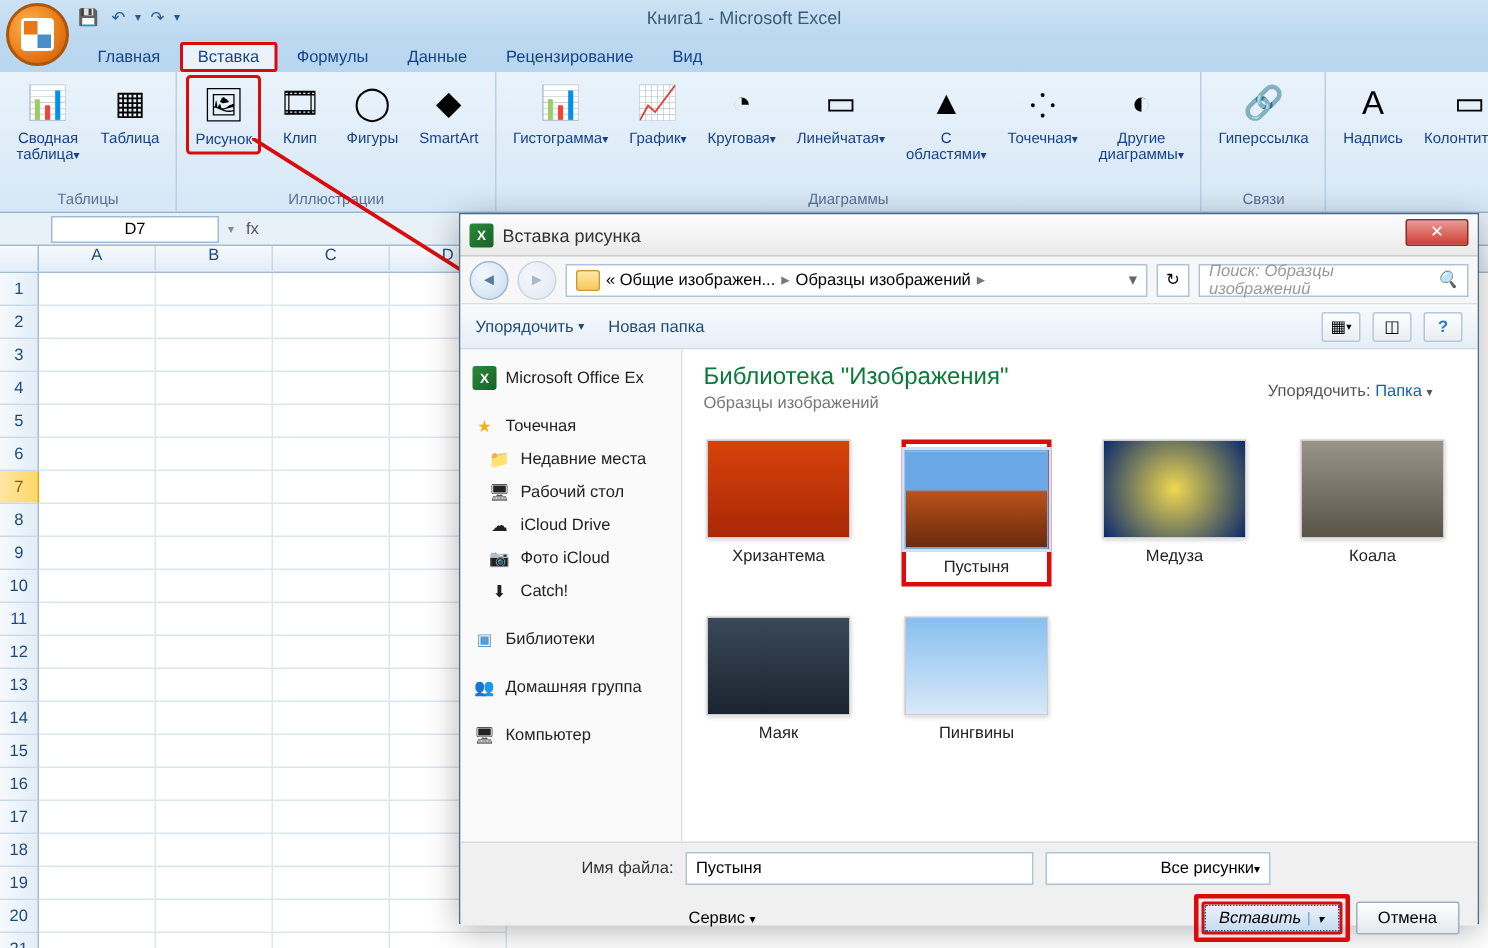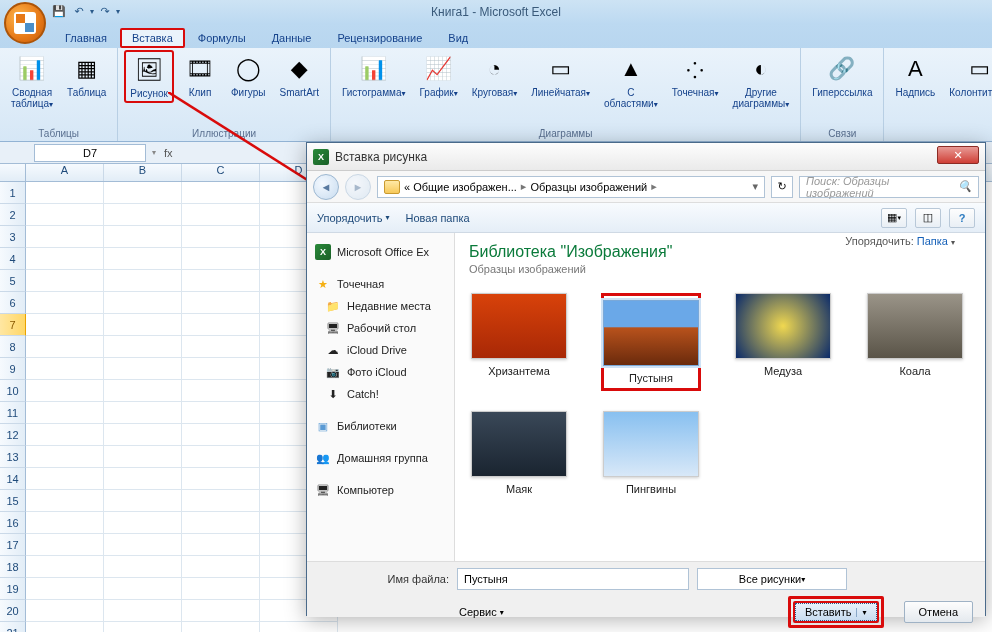--- a/index.html
+++ b/index.html
@@ -73,39 +73,39 @@
 
 .dlg-body { display: flex; height: 328px; }
 .dlg-sidebar { width: 148px; background: #fafafa; border-right: 1px solid #ddd; padding: 8px 4px; overflow: hidden; }
 .sb-item { display: flex; align-items: center; gap: 6px; padding: 3px 4px; color: #222; white-space: nowrap; }
 .sb-item .ico { width: 16px; height: 16px; flex-shrink: 0; display:flex; align-items:center; justify-content:center; }
 .sb-group { margin-top: 10px; }
 
 .dlg-main { flex: 1; background: #fff; padding: 10px 14px; overflow: hidden; }
 .lib-title { color: #0a7a3a; font-size: 16px; }
 .lib-sub { color: #777; font-size: 11px; margin-top: 2px; }
-.lib-sort { position: absolute; right: 30px; top: 92px; font-size: 11px; color: #555; }
+.lib-sort { position: absolute; right: 30px; top: 112px; font-size: 11px; color: #555; }
 .lib-sort a { color: #1560b8; }
 .thumbs { display: flex; flex-wrap: wrap; gap: 20px 32px; margin-top: 18px; }
 .thumb { display: flex; flex-direction: column; align-items: center; width: 100px; }
 .thumb .img { width: 96px; height: 66px; background: #888; border: 1px solid #ccc; box-shadow: 0 1px 3px rgba(0,0,0,.2); }
 .thumb .cap { margin-top: 6px; font-size: 11px; color: #222; }
 .thumb.selected { border: 3px solid #d90b0b; padding: 4px; }
 .thumb.selected .img { border: 1px solid #7aa8d8; box-shadow: 0 0 0 2px #cfe2f5; }
 
 .dlg-footer { height: 56px; border-top: 1px solid #ddd; background: #f0f0f0; padding: 6px 12px; position: relative; }
 .fn-row { display: flex; align-items: center; gap: 8px; margin-bottom: 6px; }
 .fn-label { width: 130px; text-align: right; color: #333; }
 .fn-input { flex: 1; height: 22px; background: #fff; border: 1px solid #b0c3d6; padding: 0 6px; max-width: 232px; }
-.fn-filter { width: 150px; height: 22px; background: #fff; border: 1px solid #b0c3d6; padding: 0 6px; display:flex; align-items:center; justify-content:center; }
-.btn-row { display: flex; align-items: center; justify-content: flex-end; gap: 20px; }
+.fn-filter { width: 150px; height: 22px; background: #fff; border: 1px solid #b0c3d6; padding: 0 6px; display:flex; align-items:center; justify-content:flex-end; }
+.btn-row { display: flex; align-items: center; justify-content: flex-end; gap: 4px; }
 .svc { margin-right: auto; margin-left: 140px; display:flex; align-items:center; gap:3px; }
 .dlg-btn { height: 22px; padding: 0 14px; background: linear-gradient(#fdfdfd,#e4e9ee); border: 1px solid #9fb2c5; border-radius: 2px; display:flex; align-items:center; gap:4px; }
 .dlg-btn.primary { border: 2px solid #d90b0b; background: linear-gradient(#eaf2fb,#c6dbf0); padding: 0 10px; }
-.dlg-btn.primary-inner { outline: 1px dotted #2a5a8a; outline-offset: -3px; }
+.dlg-btn.primary-inner { outline: 1px dotted #2a5a8a; outline-offset: -3px; font-style: italic; }
 
 .red-arrow { position: absolute; pointer-events: none; }
 .arrow1 { left: 168px; top: 92px; width: 200px; height: 130px; }
 .arrow2 { left: 694px; top: 386px; width: 180px; height: 190px; }
 
 .xl-icon { width:16px; height:16px; background: linear-gradient(135deg,#2a8a3a,#1a6028); border-radius:2px; color:#fff; font-size:9px; font-weight:bold; display:flex; align-items:center; justify-content:center; }
 </style>
 </head>
 <body>
 

